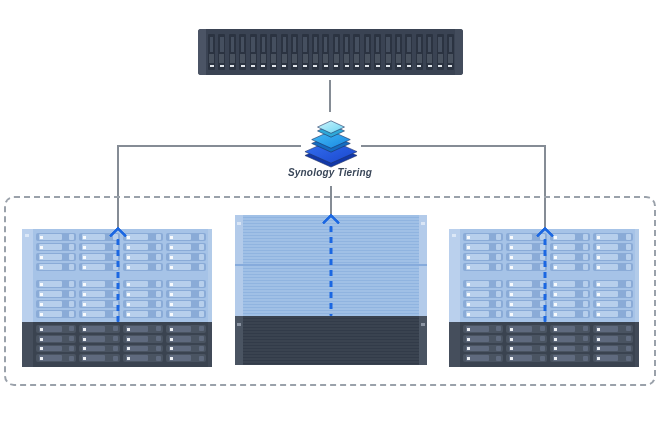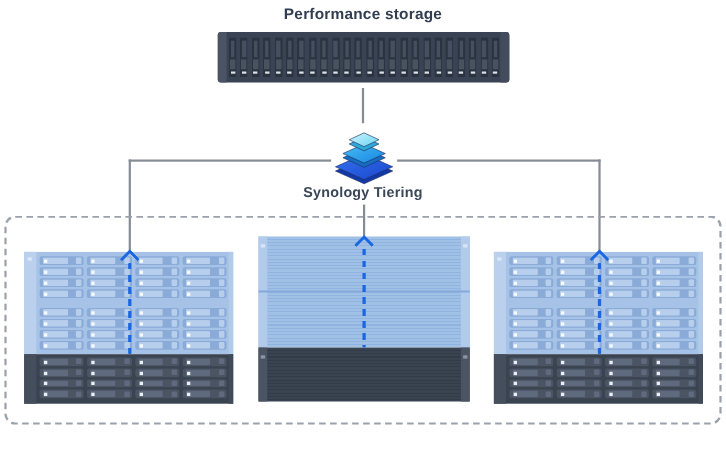--- a/index.html
+++ b/index.html
@@ -1,20 +1,20 @@
 <!DOCTYPE html>
 <html><head>
 <meta charset="utf-8">
 <style>
   html,body{margin:0;padding:0;background:#ffffff;}
   #stage{position:relative;width:660px;height:422px;background:#ffffff;overflow:hidden;
          font-family:"Liberation Sans",sans-serif;}
   .label{position:absolute;left:0;right:0;text-align:center;font-weight:700;color:#313d50;}
   #perf-label{top:4px;font-size:14px;letter-spacing:.2px;}
-  #tier-label{top:167px;font-size:13px;color:#3a4759;letter-spacing:.2px;}
+  #tier-label{top:167px;font-size:10px;color:#3a4759;letter-spacing:.2px;font-style:italic;}
   #arch-label{top:398px;font-size:13.5px;letter-spacing:.2px;}
 
   .gline{position:absolute;background:#858c95;}
 
   
   #rack{position:absolute;left:198px;top:29px;width:265px;height:46px;background:#3a4353;border-radius:3px;}
   #rack .bezel{position:absolute;top:0;bottom:0;width:8px;background:#4b5465;}
   #rack .bezel.l{left:0;border-radius:3px 0 0 3px;}
   #rack .bezel.r{right:0;border-radius:0 3px 3px 0;background:#434c5c;}
   #rack-slots{position:absolute;left:10px;right:9px;top:5px;bottom:5px;display:flex;gap:3.4px;}
@@ -72,21 +72,20 @@
         border-top:3px solid #1b67e2;border-left:3px solid #1b67e2;
         transform:translateX(-50%) rotate(45deg);border-radius:1px;}
   .up-arrow .dash{position:absolute;top:10px;bottom:0;left:50%;width:3px;transform:translateX(-50%);
         background:repeating-linear-gradient(180deg,#1b67e2 0 6px,transparent 6px 11px);border-radius:1px;}
 </style>
 </head>
 <body>
 
 <div id="stage">
 
-  <div class="label" id="perf-label">Performance storage</div>
   <div class="label" id="tier-label">Synology Tiering</div>
 
   <div id="rack">
     <div class="bezel l"></div>
     <div class="bezel r"></div>
     <div id="rack-slots">
 
     <div class="slot"></div>
         <div class="slot"></div>
         <div class="slot"></div>

